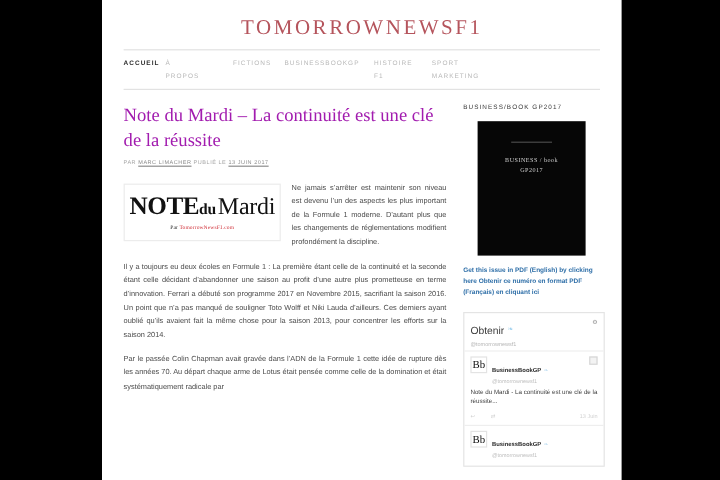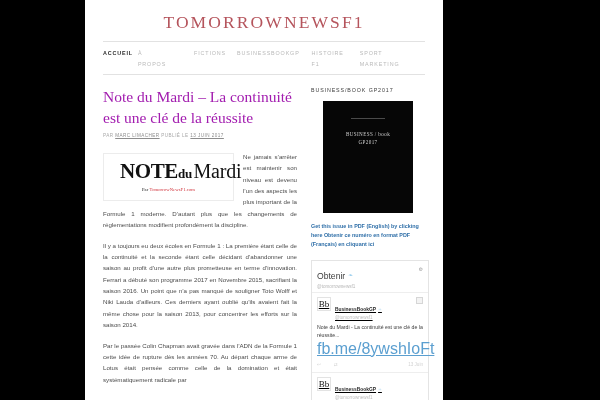--- a/index.html
+++ b/index.html
@@ -10,21 +10,21 @@
     overflow: hidden;
   }
   body {
     font-family: "Liberation Sans", sans-serif;
     -webkit-font-smoothing: antialiased;
   }
 
   #page {
     position: absolute;
     left: 85px; top: 0;
-    width: 358px; height: 400px;
+    width: 433px; height: 400px;
     background: #ffffff;
     overflow: hidden;
   }
 
   
   .site-header {
     padding-top: 13px;
     padding-bottom: 9px;
     text-align: center;
   }
@@ -130,21 +130,20 @@
   .note-logo {
     font-family: "Liberation Serif", serif;
     color: #111111;
     line-height: 1;
     white-space: nowrap;
   }
   .note-logo .w1 {
     font-size: 21px;
     font-weight: bold;
     letter-spacing: -0.4px;
-    margin-left: 12px;
   }
   .note-logo .w2 {
     font-size: 13px;
     font-weight: bold;
     letter-spacing: -0.2px;
   }
   .note-logo .w3 {
     font-size: 20px;
     font-weight: normal;
     letter-spacing: -0.2px;
@@ -249,21 +248,21 @@
     font-size: 5px;
     color: #9a9a9a;
     line-height: 1;
     margin-top: 2px;
   }
   .tw-tweet {
     border-top: 1px solid #eeeeee;
     padding: 4px 5px 5px 5px;
     position: relative;
   }
-  .tw-row { display: flex; align-items: flex-start; text-decoration: underline; }
+  .tw-row { display: flex; align-items: flex-start; }
   .tw-avatar {
     width: 14px; height: 14px;
     background: #ffffff;
     border: 1px solid #e3e3e3;
     font-family: "Liberation Serif", serif;
     font-size: 9px;
     color: #111111;
     text-align: center;
     line-height: 13px;
     flex: 0 0 auto;
@@ -393,21 +392,20 @@
         <article class="tw-tweet">
           <div class="tw-expand"></div>
           <div class="tw-row">
             <div class="tw-avatar">Bb</div>
             <div>
               <div><span class="tw-author">BusinessBookGP</span><span class="tw-mini-bird">❧</span></div>
               <div class="tw-author-handle">@tomorrownewsf1</div>
             </div>
           </div>
           <div class="tw-text">Note du Mardi - La continuité est une clé de la réussite...</div>
-          <a class="tw-link" href="#">fb.me/8ywshIoFt</a>
           <div class="tw-actions">
             <span>↩</span>
             <span>⇄</span>
             <span class="tw-date">13 Juin</span>
           </div>
         </article>
 
         <article class="tw-tweet">
           <div class="tw-row">
             <div class="tw-avatar">Bb</div>

